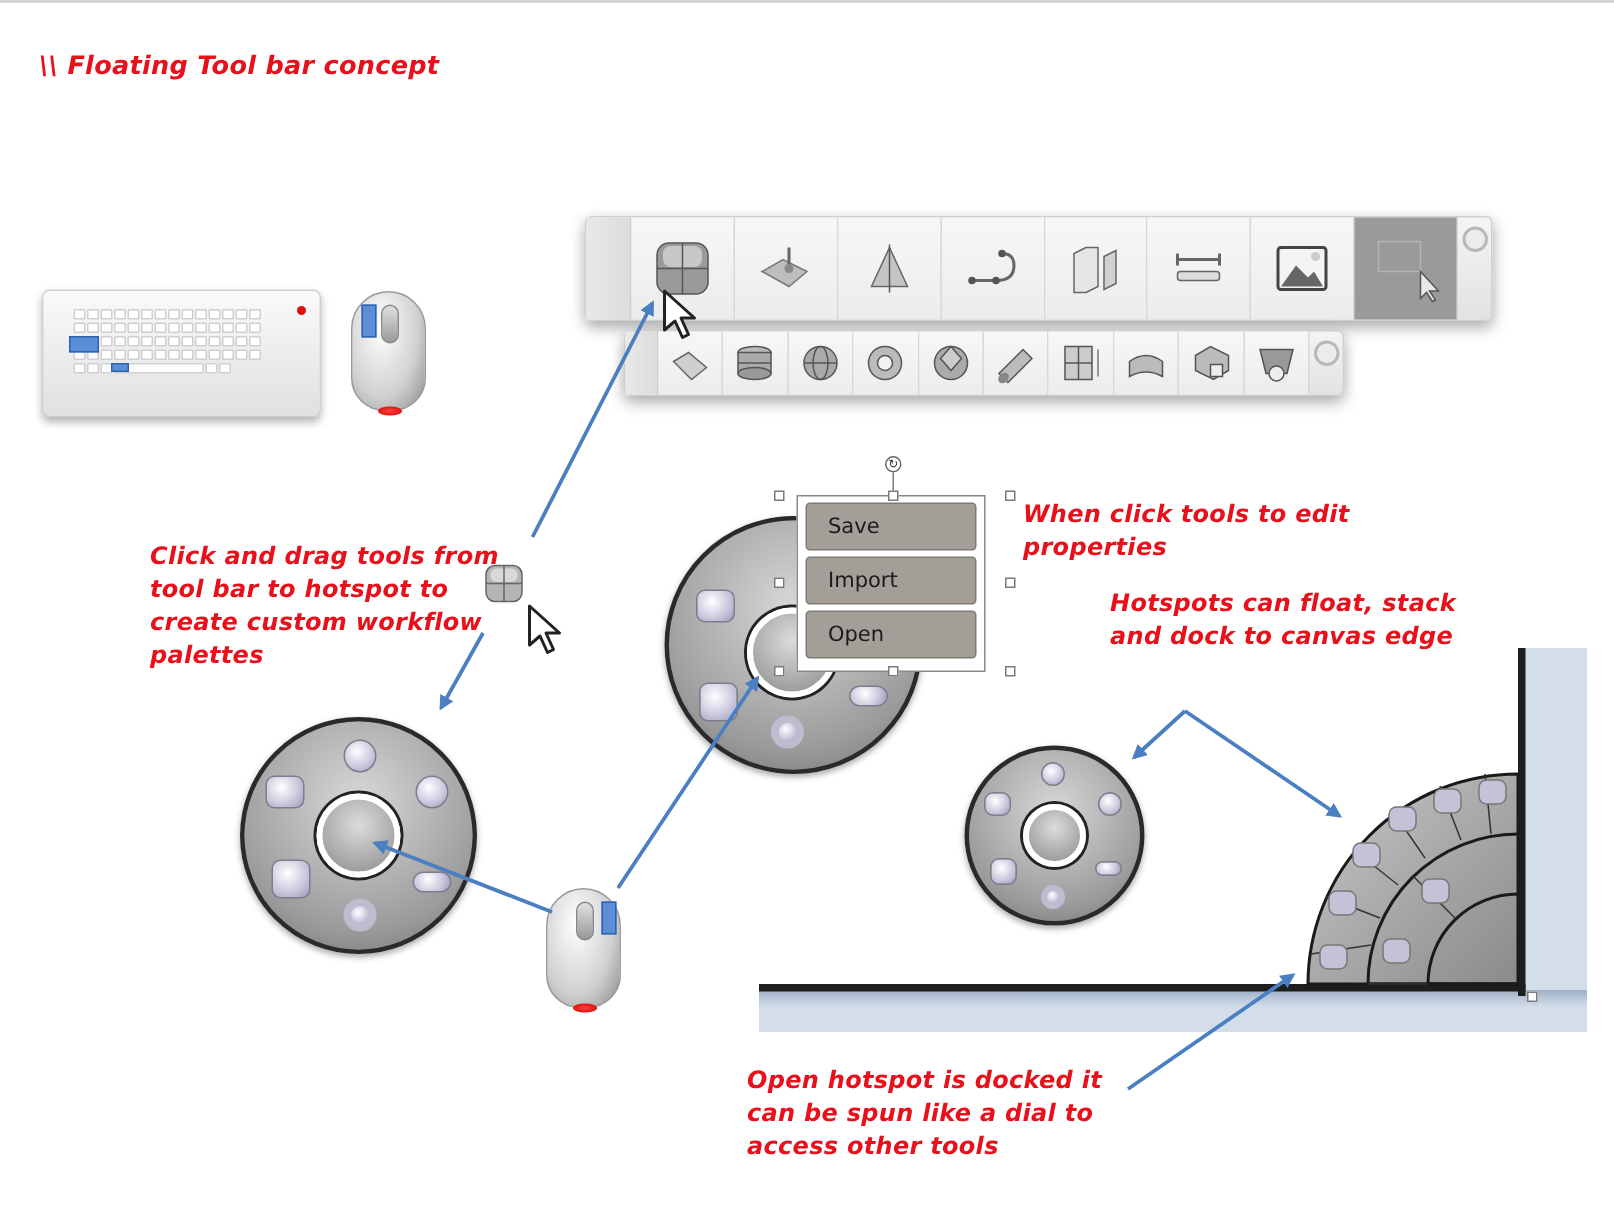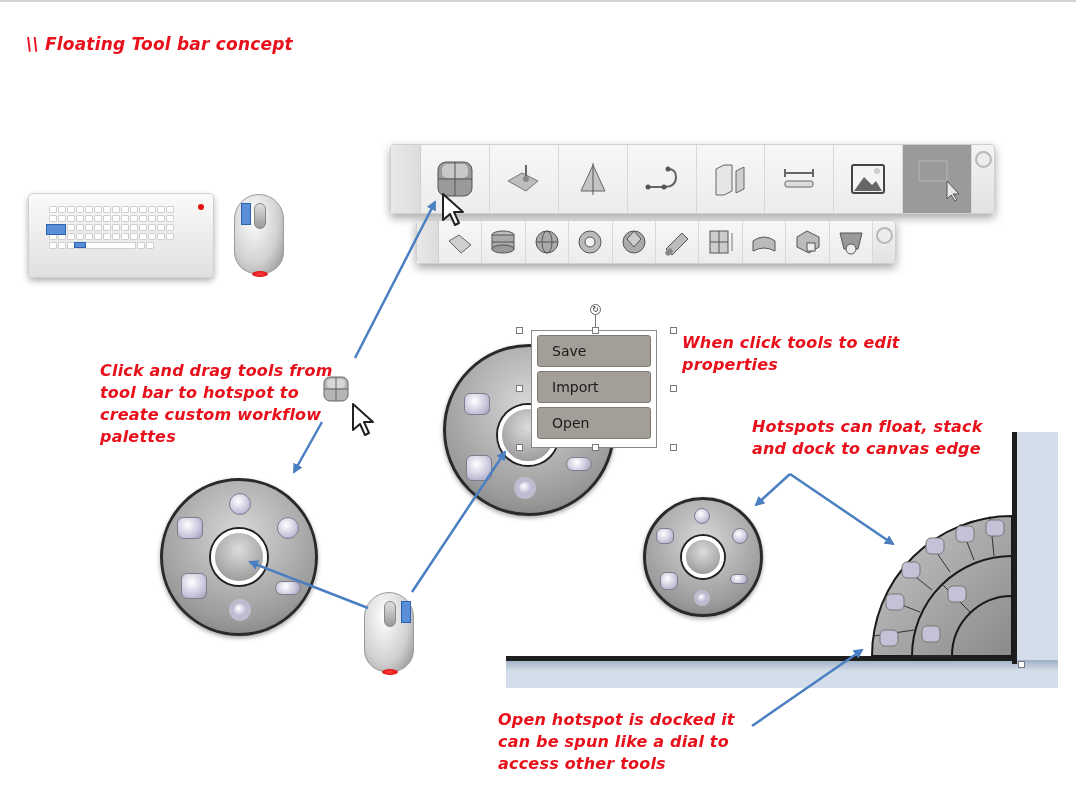--- a/index.html
+++ b/index.html
@@ -3,21 +3,21 @@
 <meta charset="utf-8">
 <style>
   * { box-sizing: border-box; margin: 0; padding: 0; }
   html, body { width: 1076px; height: 810px; background: #ffffff; overflow: hidden; }
   body { position: relative; font-family: "DejaVu Sans", sans-serif; }
   .topline { position: absolute; left: 0; top: 0; width: 1076px; height: 2px; background: #d4d4d4; }
   .note { position: absolute; color: #e8101a; font-family: "DejaVu Sans", sans-serif; font-style: italic; font-weight: bold; font-size: 16px; line-height: 22px; white-space: pre; letter-spacing: 0.2px; }
   .title { left: 26px; top: 33px; font-size: 17px; }
   .note-drag { left: 56px; top: 360px; margin-left: 44px; }
   .note-right { left: 682px; top: 332px; }
-  .note-float { left: 740px; top: 416px; margin-left: 12px; }
+  .note-float { left: 740px; top: 391px; }
   .note-dock { left: 498px; top: 709px; }
 
   
   .toolbar { position: absolute; background: linear-gradient(#f4f4f4, #e2e2e2); border: 1px solid #cfcfcf; border-radius: 4px; box-shadow: 0 4px 10px rgba(0,0,0,0.35); display: flex; }
   .tb-main { left: 390px; top: 144px; width: 605px; height: 70px; }
   .tb-sub { left: 416px; top: 220px; width: 480px; height: 44px; }
   .tb-grip { width: 30px; border-right: 1px solid #d0d0d0; background: linear-gradient(90deg,#e9e9e9,#dcdcdc); }
   .tb-main .tool { width: 69px; height: 100%; border-right: 1px solid #d8d8d8; display: flex; align-items: center; justify-content: center; background: linear-gradient(#f7f7f7,#ececec); }
   .tb-sub .tool { width: 44px; height: 100%; border-right: 1px solid #d8d8d8; display: flex; align-items: center; justify-content: center; background: linear-gradient(#f7f7f7,#ececec); }
   .tool.active { background: #9a9a9a; }

